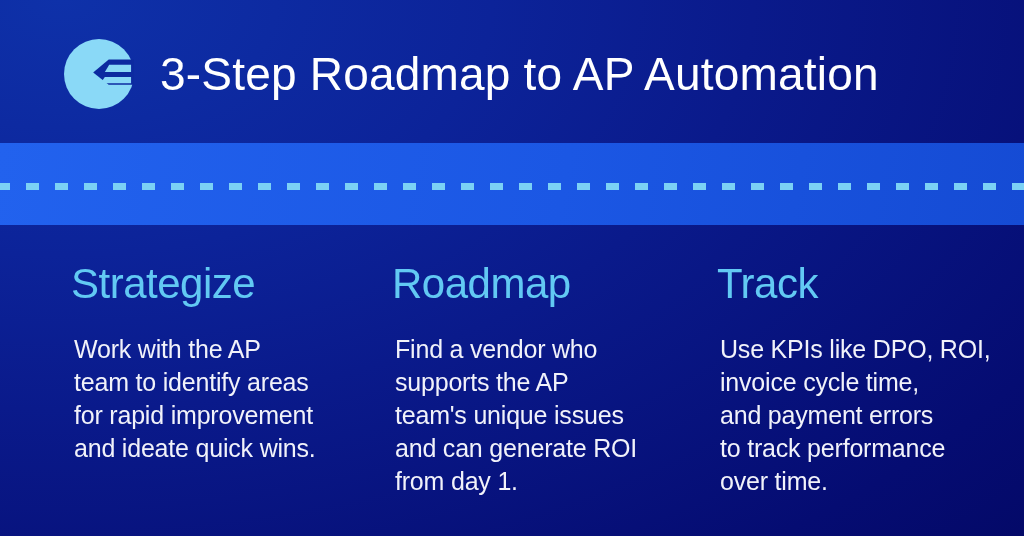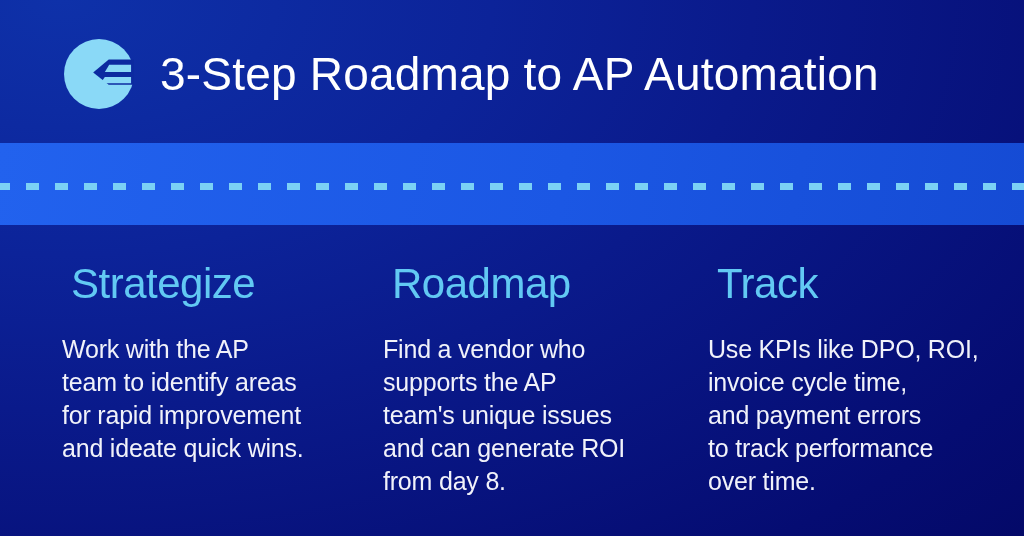--- a/index.html
+++ b/index.html
@@ -84,21 +84,21 @@
   .step-3 { left: 708px; }
   .step h2 {
     margin: 9px;
     color: #62c9f3;
     font-size: 42px;
     font-weight: 500;
     letter-spacing: -0.5px;
     line-height: 46px;
   }
   .step p {
-    margin: 26px 0 0 0;
+    margin: 26px 0 0 12px;
     color: #f1f2fa;
     font-size: 25px;
     font-weight: 400;
     letter-spacing: -0.2px;
     line-height: 33px;
     white-space: pre;
   }
 </style>
 </head>
 <body>
@@ -128,21 +128,21 @@
 for rapid improvement
 and ideate quick wins.</p>
     </div>
 
     <div class="step step-2">
       <h2>Roadmap</h2>
       <p>Find a vendor who
 supports the AP
 team's unique issues
 and can generate ROI
-from day 8.</p>
+from day 1.</p>
     </div>
 
     <div class="step step-3">
       <h2>Track</h2>
       <p>Use KPIs like DPO, ROI,
 invoice cycle time,
 and payment errors
 to track performance
 over time.</p>
     </div>

